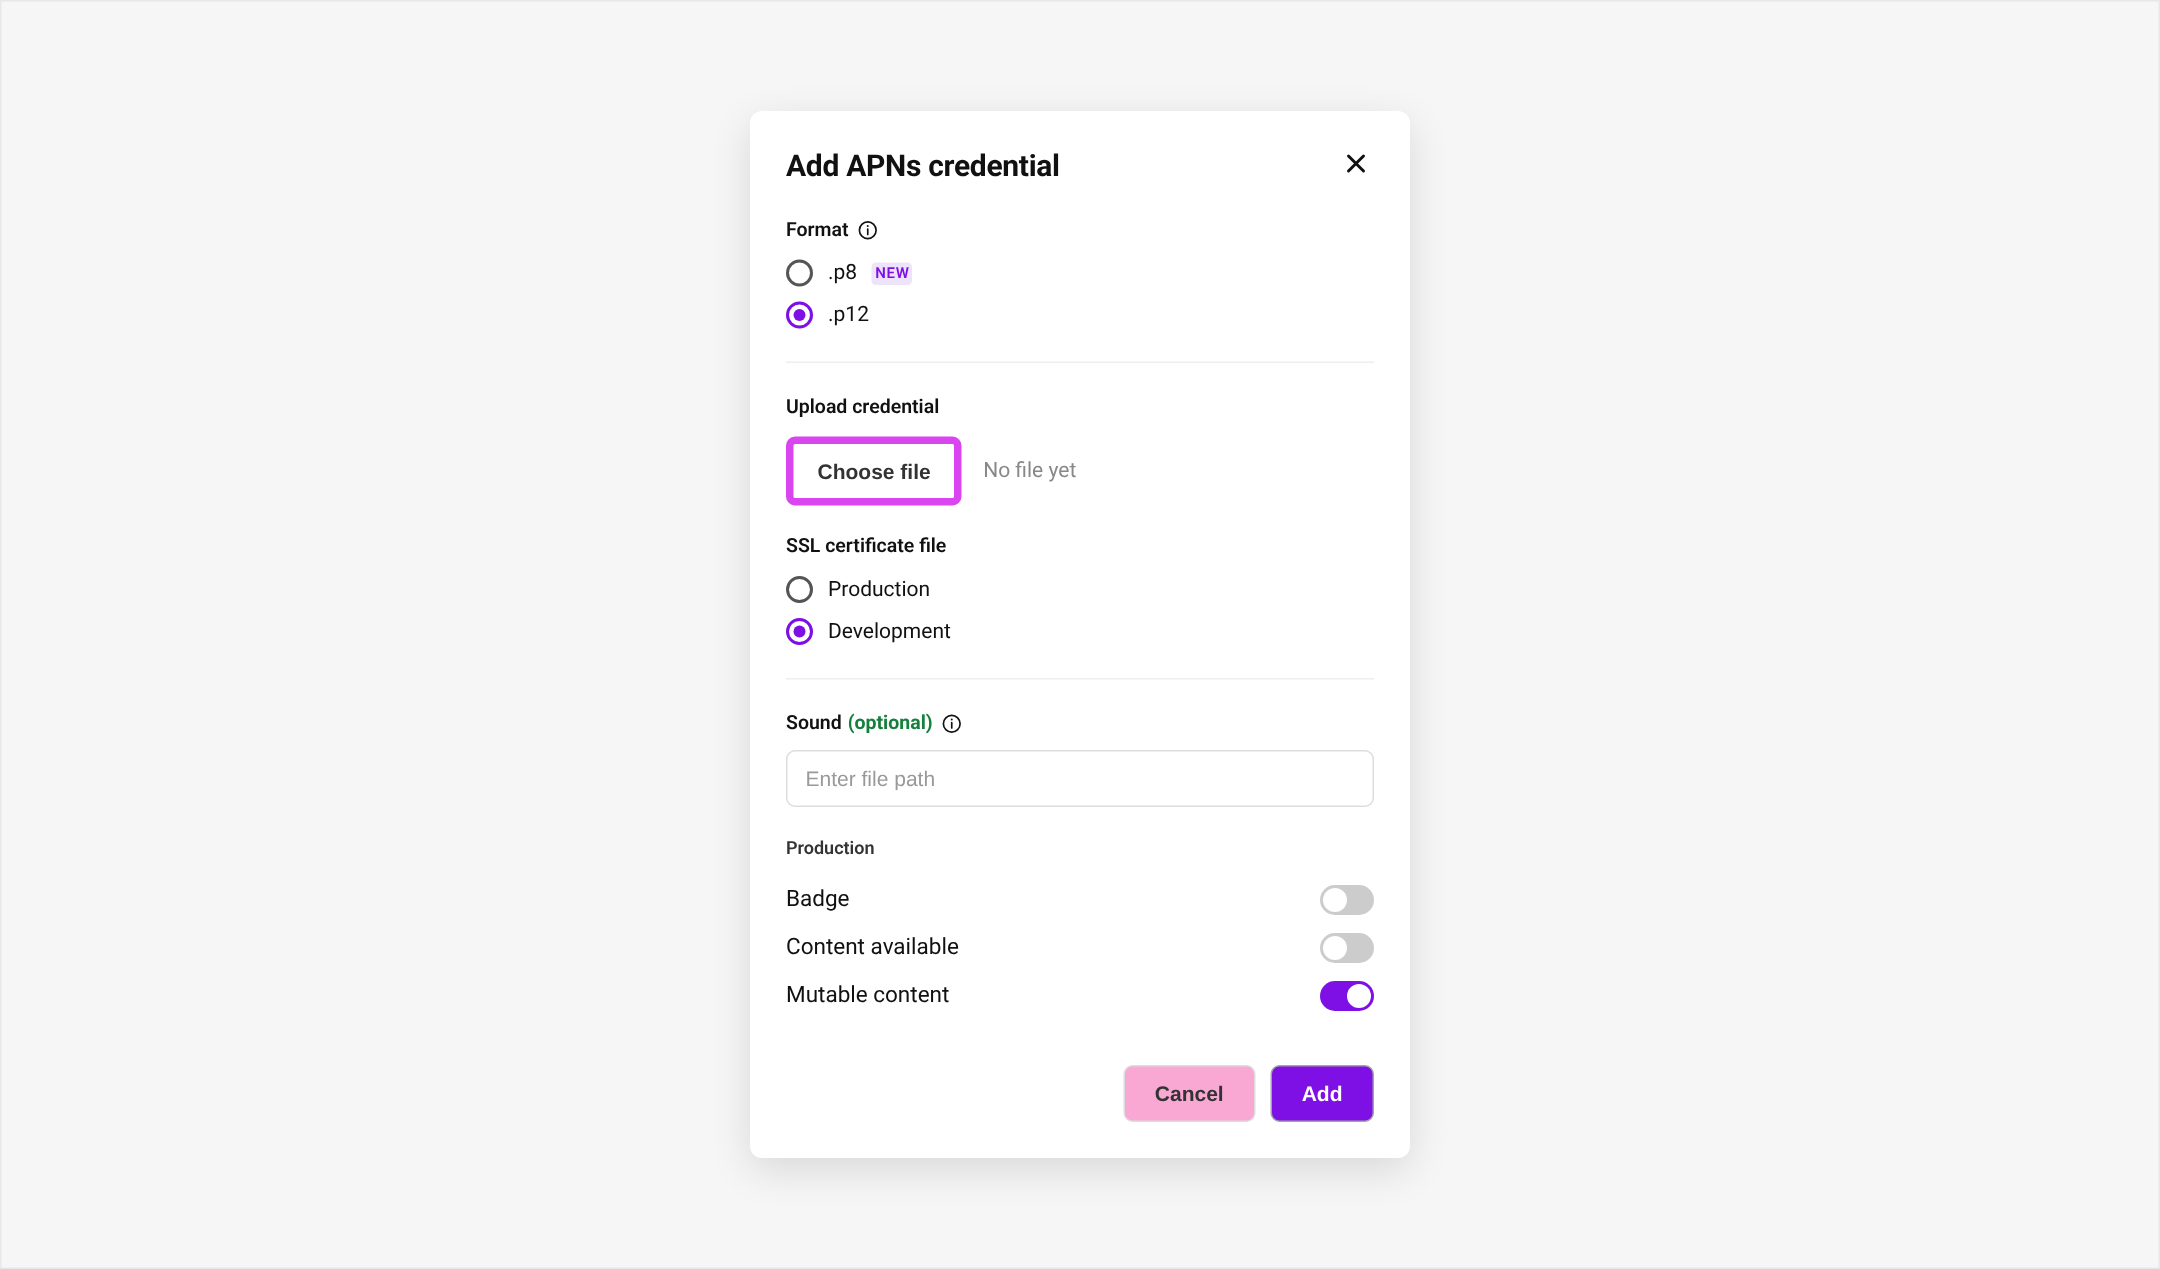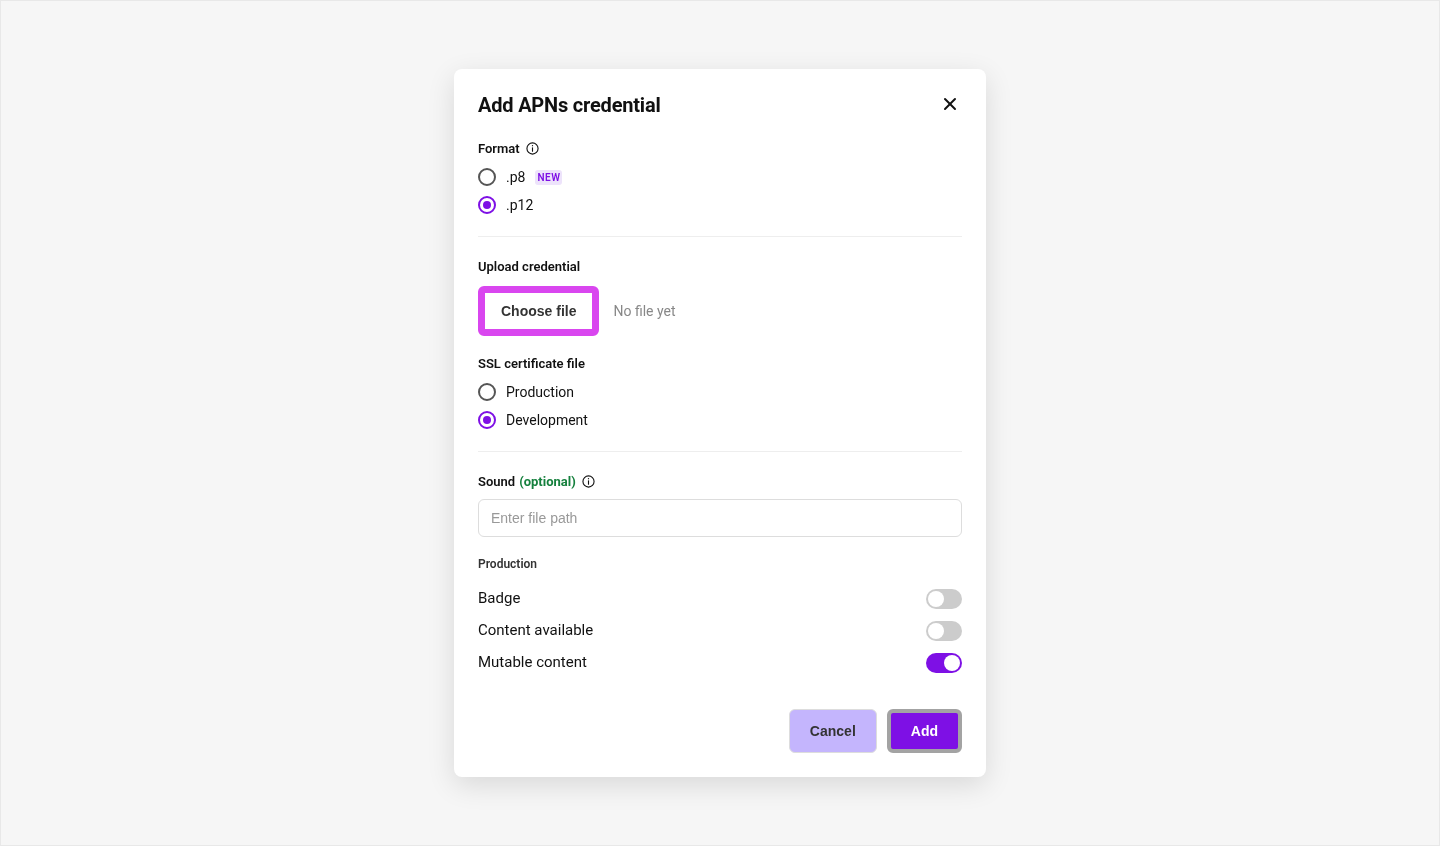--- a/index.html
+++ b/index.html
@@ -8,21 +8,21 @@
     background: #f6f6f6;
     width: 1440px;
     height: 846px;
     display: flex;
     align-items: center;
     justify-content: center;
     border: 1px solid #e8e8e8;
   }
   .modal {
     background: #fff;
-    width: 532px;
+    width: 440px;
     border-radius: 8px;
     box-shadow: 0 8px 28px rgba(0,0,0,0.12);
     padding: 24px;
     position: relative;
   }
   .modal-header {
     display: flex;
     justify-content: space-between;
     align-items: center;
     margin-bottom: 24px;
@@ -111,21 +111,21 @@
     margin: 22px 0;
   }
   .file-row {
     display: flex;
     align-items: center;
     gap: 14px;
     margin-bottom: 20px;
   }
   .choose-file-btn {
     background: #fff;
-    border: 7px solid #d946ef;
+    border: 5px solid #d946ef;
     border-radius: 6px;
     padding: 10px 16px;
     font-size: 14px;
     font-weight: 600;
     color: #333;
     cursor: pointer;
   }
   .file-status {
     font-size: 14px;
     color: #888;
@@ -204,27 +204,27 @@
     margin-top: 30px;
   }
   .btn {
     border-radius: 6px;
     padding: 10px 20px;
     font-size: 14px;
     font-weight: 600;
     cursor: pointer;
   }
   .btn-secondary {
-    background: #c4b5fd;
+    background: #f9a8d4;
     border: 1px solid #ddd;
     color: #333;
   }
   .btn-primary {
     background: #7e10e5;
-    border: 4px solid #a3a3a3;
+    border: 1px solid #a3a3a3;
     color: #fff;
   }
 </style>
 </head>
 <body>
 
 <div class="modal">
 
   <div class="modal-header">
     <h2 class="modal-title">Add APNs credential</h2>

